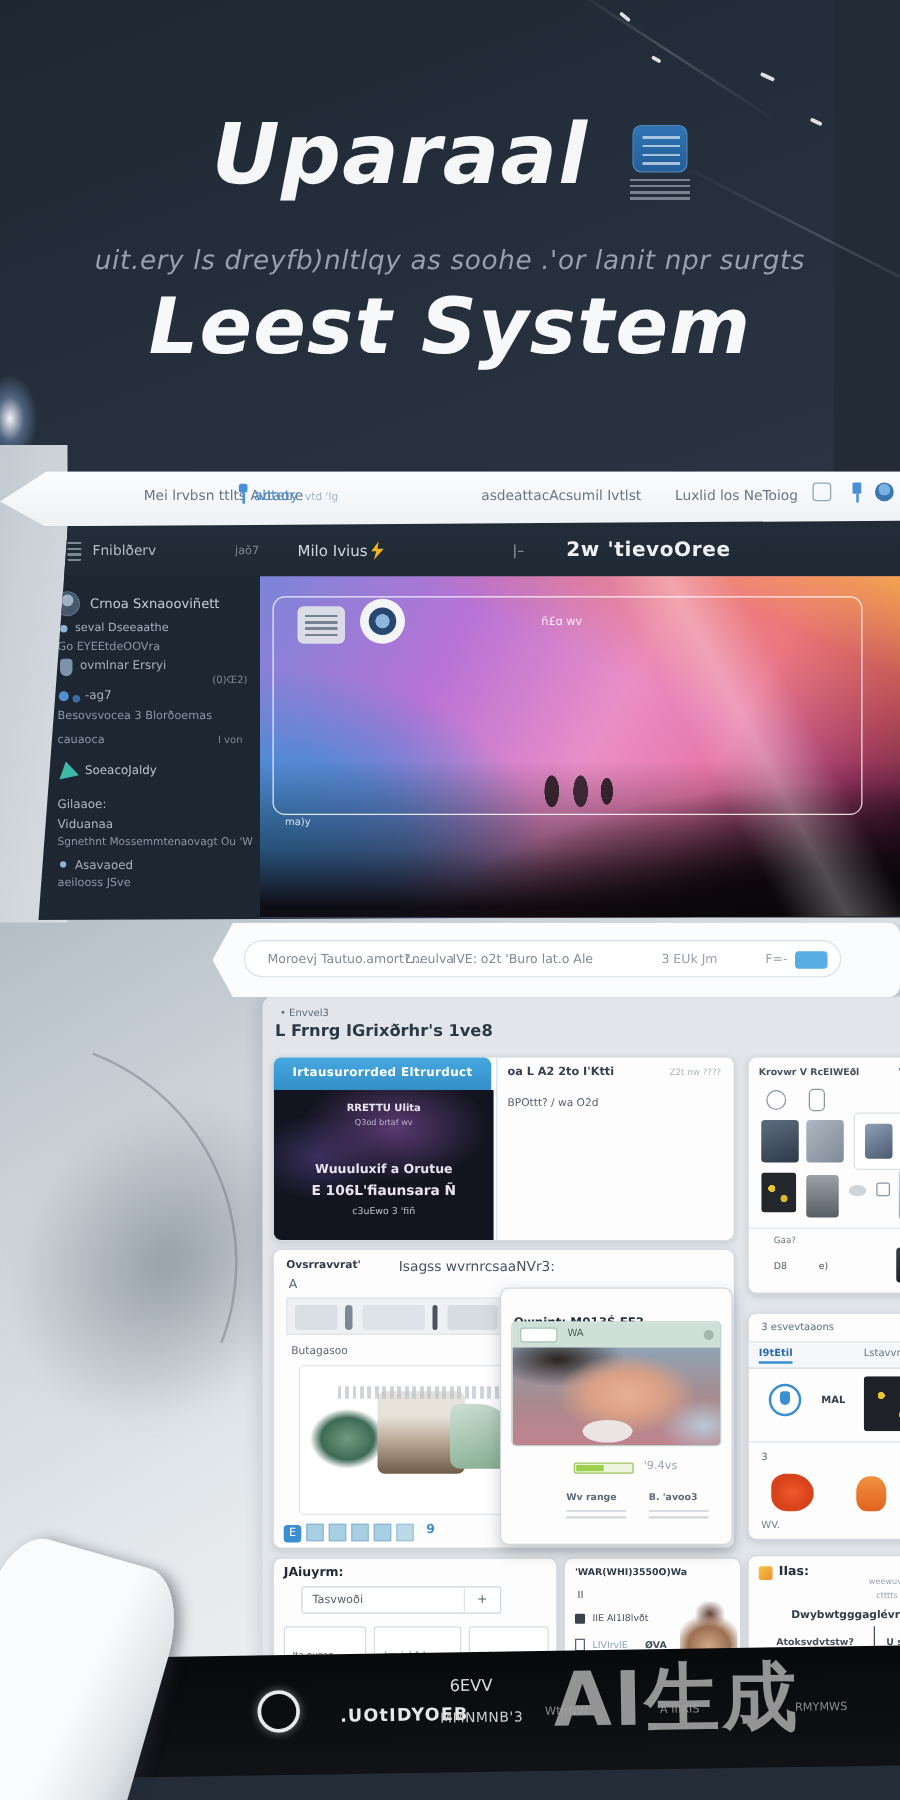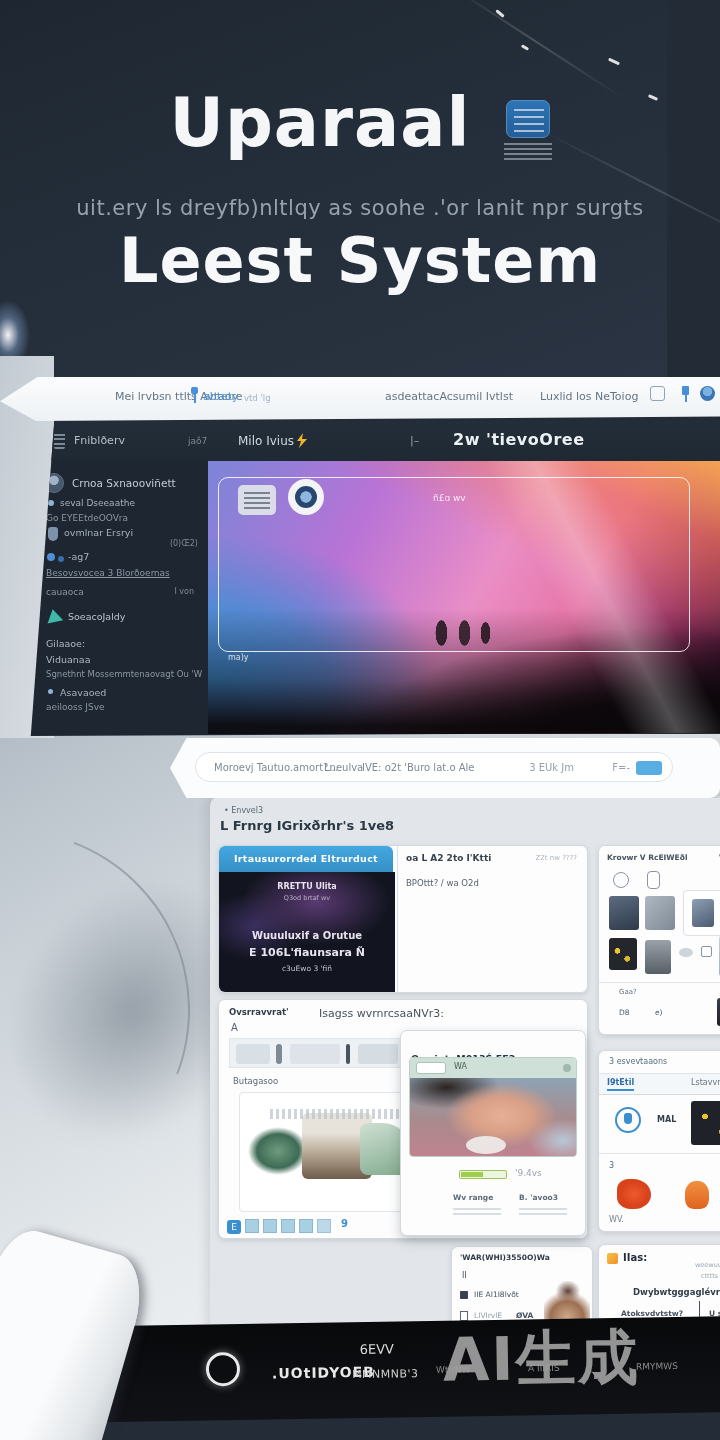--- a/index.html
+++ b/index.html
@@ -2,21 +2,21 @@
 <html><head>
 <meta charset="utf-8">
 <style>
   html,body{margin:0;padding:0;background:#10151c;}
   *{box-sizing:border-box;font-family:"DejaVu Sans","Liberation Sans",sans-serif;}
   #stage{position:relative;width:720px;height:1440px;overflow:hidden;background:#222b36;}
   .abs{position:absolute;}
   .txt{position:absolute;white-space:nowrap;}
 
   
-  #hero-top{left:0;top:0;width:667px;height:378px;background:linear-gradient(160deg,#1e2731 0%,#242e3a 45%,#2a3442 100%);z-index:1;}
+  #hero-top{left:0;top:0;width:667px;height:378px;background:linear-gradient(160deg,#1e2731 0%,#242e3a 45%,#2a3442 100%);z-index:1;font-style:italic;}
   .streak{position:absolute;background:linear-gradient(90deg,transparent,rgba(255,255,255,.5),transparent);height:2px;border-radius:2px;}
   .glint{position:absolute;background:rgba(255,255,255,.85);border-radius:2px;}
   #hero-title{left:0;top:84px;width:640px;text-align:center;font-size:67px;font-weight:800;color:#f4f6f8;letter-spacing:1px;}
   #hero-badge{left:506px;top:100px;width:44px;height:38px;background:linear-gradient(180deg,#2e74b5,#245e98);border-radius:7px;border:1px solid #4f8cc4;}
   #hero-badge .dots{position:absolute;left:7px;top:7px;width:30px;height:24px;
      background:repeating-linear-gradient(0deg,rgba(255,255,255,.75) 0 2px,transparent 2px 7px);opacity:.8;}
   #hero-badge-sub{left:504px;top:142px;width:48px;height:18px;background:repeating-linear-gradient(0deg,rgba(190,200,210,.55) 0 2px,transparent 2px 5px);}
   #hero-sub{left:0;top:196px;width:720px;text-align:center;font-size:21px;color:#95a1ae;letter-spacing:.5px;}
   #hero-headline{left:0;top:224px;width:720px;text-align:center;font-size:62px;font-weight:800;color:#f6f8f9;letter-spacing:1px;}
   #edge-glow{left:-14px;top:300px;width:44px;height:70px;background:radial-gradient(closest-side,rgba(255,255,255,.95),rgba(160,200,255,.35),transparent);}
@@ -196,21 +196,21 @@
       <div class="sb-ico" id="sb-avatar"></div>
       <div class="sb-row" style="left:38px;top:16px;font-size:10.5px;color:#c2ccd6;">Crnoa Sxnaooviñett</div>
       <div class="sb-ico sb-dot" style="left:14px;top:39px;"></div>
       <div class="sb-row" style="left:26px;top:37px;font-size:9px;">seval Dseeaathe</div>
       <div class="sb-row" style="left:12px;top:52px;font-size:9px;color:#8b97a4;">Go EYEEtdeOOVra</div>
       <div class="sb-ico" id="sb-pin"></div>
       <div class="sb-row" style="left:30px;top:66px;">ovmlnar Ersryi</div>
       <div class="sb-meta" style="right:10px;top:78px;">(0)Œ2)</div>
       <div class="sb-ico sb-bluedot" style="left:13px;top:92px;"></div>
       <div class="sb-row" style="left:34px;top:90px;">-ag7</div>
-      <div class="sb-row" style="left:12px;top:107px;font-size:9px;color:#8b97a4;text-decoration:underline;">Besovsvocea 3 Blorðoemas</div>
+      <div class="sb-row" style="left:12px;top:107px;font-size:9px;color:#8b97a4;">Besovsvocea 3 Blorðoemas</div>
       <div class="sb-row" style="left:12px;top:126px;font-size:9px;color:#8b97a4;">cauaoca</div>
       <div class="sb-meta" style="right:14px;top:126px;">I von</div>
       <div class="sb-ico" id="sb-tri"></div>
       <div class="sb-row" style="left:34px;top:150px;color:#b9c4cf;">SoeacoJaldy</div>
       <div class="sb-row" style="left:12px;top:177px;color:#aeb9c5;">Gilaaoe:</div>
       <div class="sb-row" style="left:12px;top:193px;color:#aeb9c5;">Viduanaa</div>
       <div class="sb-row" style="left:12px;top:208px;font-size:8.5px;color:#8b97a4;">Sgnethnt Mossemmtenaovagt Ou 'W</div>
       <div class="sb-ico sb-dot" style="left:14px;top:228px;width:5px;height:5px;"></div>
       <div class="sb-row" style="left:26px;top:226px;">Asavaoed</div>
       <div class="sb-row" style="left:12px;top:241px;font-size:9px;color:#8b97a4;">aeilooss JSve</div>
@@ -352,20 +352,37 @@
       <div class="txt" style="left:58px;top:64px;font-size:8px;font-weight:700;color:#32404c;">MAL</div>
       <div class="thumb" style="left:92px;top:50px;width:56px;height:44px;background:radial-gradient(3px 3px at 25% 35%,#e8c52e 90%,transparent),radial-gradient(3px 3px at 55% 70%,#d9b62a 90%,transparent),radial-gradient(4px 4px at 75% 30%,#6b747d 90%,transparent),#1f2329;"></div>
       <div style="position:absolute;left:0;top:102px;right:0;height:1px;background:#e0e5e9;"></div>
       <div class="txt" style="left:10px;top:110px;font-size:8px;color:#5a6773;">3</div>
 
       <div class="abs" style="left:18px;top:128px;width:34px;height:30px;background:radial-gradient(closest-side,#ef5a2c,#d9431c 80%);border-radius:40% 60% 55% 45%;"></div>
       <div class="abs" style="left:86px;top:130px;width:24px;height:28px;background:linear-gradient(180deg,#f29040,#e0641f);border-radius:45% 45% 35% 35%;"></div>
       <div class="txt" style="left:10px;top:164px;font-size:8px;color:#778491;">WV.</div>
     </div>
 
+    <div class="card" style="left:8px;top:450px;width:228px;height:96px;">
+      <div class="txt" style="left:8px;top:6px;font-size:10px;font-weight:700;color:#1f2a33;">JAiuyrm:</div>
+      <div style="position:absolute;left:22px;top:22px;width:160px;height:22px;background:#fff;border:1px solid #cfd6db;border-radius:3px;">
+        <div class="txt" style="left:8px;top:5px;font-size:9px;color:#55626e;">Tasvwoði</div>
+        <div style="position:absolute;right:28px;top:0;width:1px;height:100%;background:#dde2e7;"></div>
+        <div class="txt" style="right:10px;top:4px;font-size:10px;color:#55626e;">+</div>
+      </div>
+      <div style="position:absolute;left:8px;top:54px;width:66px;height:40px;background:#fff;border:1px solid #d6dce1;border-radius:3px;">
+        <div class="txt" style="left:6px;top:18px;font-size:7px;color:#556270;">Ita nvgan</div>
+      </div>
+      <div style="position:absolute;left:80px;top:54px;width:70px;height:40px;background:#fff;border:1px solid #d6dce1;border-radius:3px;">
+        <div class="txt" style="left:5px;top:18px;font-size:7px;color:#556270;">-Irayiebðd u</div>
+      </div>
+      <div style="position:absolute;left:156px;top:54px;width:64px;height:40px;background:#fff;border:1px solid #d6dce1;border-radius:3px;">
+        <div class="txt" style="left:6px;top:18px;font-size:7px;color:#556270;">It- Jryylr</div>
+      </div>
+    </div>
 
     <div class="card" style="left:241px;top:450px;width:142px;height:96px;">
       <div class="txt" style="left:8px;top:6px;font-size:7.5px;font-weight:700;color:#2e3a45;">'WAR(WHI)3550O)Wa</div>
       <div class="txt" style="left:10px;top:24px;font-size:8px;color:#44515d;">II</div>
       <div style="position:absolute;left:8px;top:44px;width:8px;height:8px;background:#39424c;border-radius:1px;"></div>
       <div class="txt" style="left:22px;top:43px;font-size:7.5px;color:#44515d;">IIE AI1I8lvðt</div>
       <div style="position:absolute;left:8px;top:64px;width:8px;height:10px;border:1.2px solid #5a6671;"></div>
       <div class="txt" style="left:22px;top:64px;font-size:7.5px;color:#8fa0ae;">LIVIrvlE</div>
       <div class="txt" style="left:64px;top:64px;font-size:7.5px;font-weight:700;color:#44515d;">ØVA</div>
       <div class="abs" style="left:92px;top:34px;width:46px;height:58px;background:radial-gradient(60% 45% at 50% 62%,#cfa98b 0%,#9c6f52 60%,rgba(156,111,82,0) 100%),radial-gradient(30% 22% at 52% 18%,#5e3d33 0%,rgba(94,61,51,0) 90%);"></div>

